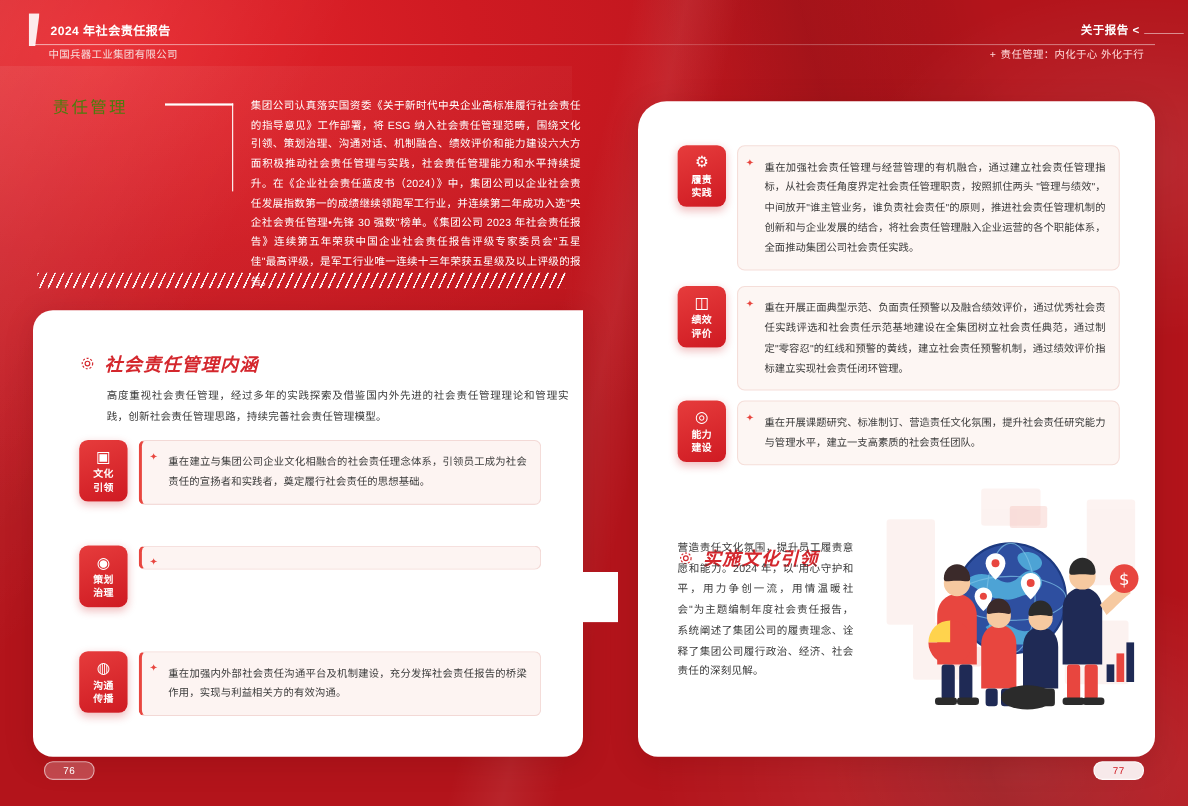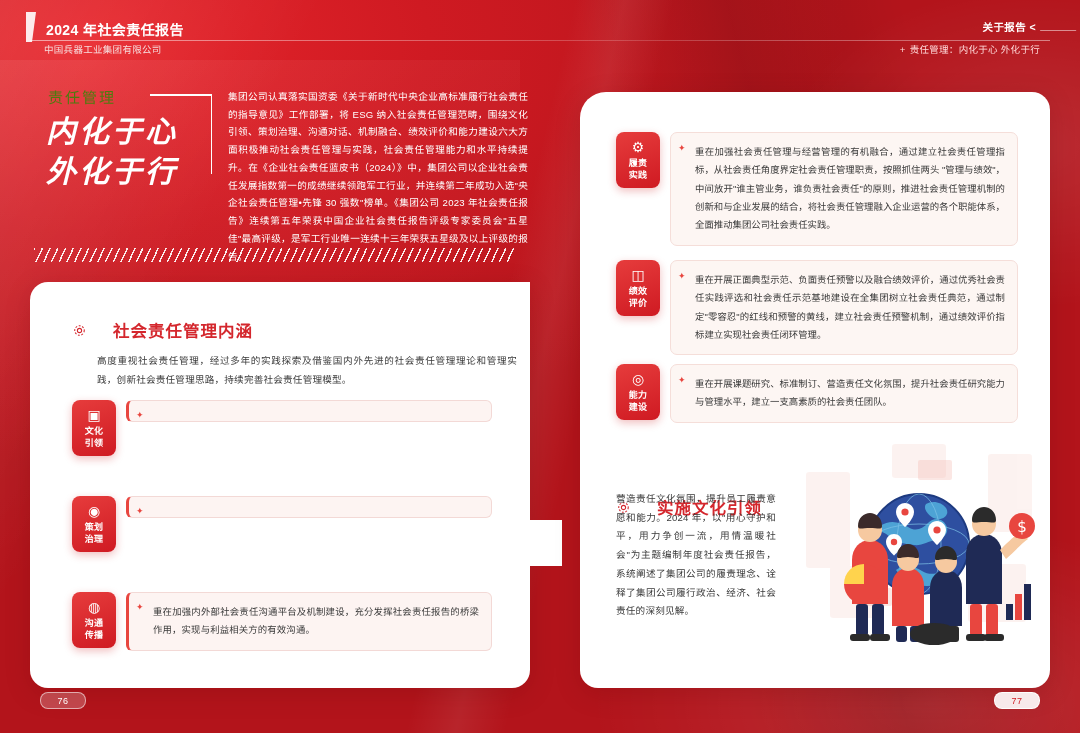--- a/index.html
+++ b/index.html
@@ -37,21 +37,21 @@
     background:linear-gradient(150deg, rgba(255,255,255,.07) 0%, rgba(255,255,255,0) 55%);
   }
 
   
   .hdr{position:absolute;left:0;top:0;width:1080px;height:62px;}
   .hdr-line{
     position:absolute;left:30px;top:40px;width:1020px;height:1px;
     background:linear-gradient(90deg, rgba(255,255,255,.55), rgba(255,255,255,.18) 60%, rgba(255,255,255,.45));
   }
   .hdr-left-title{
-    position:absolute;left:46px;top:19px;color:#fff;font-size:14px;font-weight:bold;letter-spacing:.4px;
+    position:absolute;left:46px;top:19px;color:#fff;font-size:11px;font-weight:bold;letter-spacing:.4px;
   }
   .hdr-left-sub{
     position:absolute;left:44px;top:42px;color:#f7dcdc;font-size:9.5px;letter-spacing:.3px;
   }
   .hdr-right-title{
     position:absolute;right:44px;top:19px;color:#fff;font-size:10.5px;font-weight:bold;letter-spacing:.4px;
   }
   .hdr-right-sub{
     position:absolute;right:40px;top:42px;color:#ffd9d9;font-size:9.5px;letter-spacing:.3px;white-space:nowrap;
   }
@@ -108,21 +108,21 @@
     position:absolute;left:410px;top:238px;width:122px;height:46px;background:#ffffff;
     border-top-left-radius:16px;border-bottom-right-radius:0;
     clip-path:polygon(16px 0,100% 0,100% 100%,0 100%,0 16px);
   }
   .card-right{
     left:580px;top:92px;width:470px;height:596px;
     border-top-left-radius:26px;
   }
 
   
-  .sec-head{position:absolute;display:flex;align-items:center;gap:26px;}
+  .sec-head{position:absolute;display:flex;align-items:center;gap:8px;font-style:italic;}
   .sec-head .gear{width:15px;height:15px;flex:0 0 15px;}
   .sec-head .txt{color:#d4272d;font-size:16.5px;font-weight:bold;letter-spacing:1px;}
   .sec-para{
     position:absolute;color:#3a3a3a;font-size:9.6px;line-height:1.95;text-align:justify;letter-spacing:.2px;
   }
 
   
   .item{position:absolute;display:flex;align-items:flex-start;}
   .item-ico{
     width:44px;height:56px;border-radius:8px;flex:0 0 44px;
@@ -181,24 +181,20 @@
     <div class="hdr-right-title">关于报告 &lt;</div>
     <div class="hdr-right-sub">
       <span class="plus">+</span><span>责任管理：内化于心 外化于行</span>
     </div>
     <div class="hdr-tick"></div>
   </div>
 
   <div class="intro">
     <div class="intro-badge-title">责任管理</div>
     <div class="intro-rule"></div>
-    <div class="intro-big">
-      <div>内化于心</div>
-      <div>外化于行</div>
-    </div>
     <div class="intro-text">集团公司认真落实国资委《关于新时代中央企业高标准履行社会责任的指导意见》工作部署，将 ESG 纳入社会责任管理范畴，围绕文化引领、策划治理、沟通对话、机制融合、绩效评价和能力建设六大方面积极推动社会责任管理与实践，社会责任管理能力和水平持续提升。在《企业社会责任蓝皮书（2024）》中，集团公司以企业社会责任发展指数第一的成绩继续领跑军工行业，并连续第二年成功入选"央企社会责任管理•先锋 30 强数"榜单。《集团公司 2023 年社会责任报告》连续第五年荣获中国企业社会责任报告评级专家委员会"五星佳"最高评级，是军工行业唯一连续十三年荣获五星级及以上评级的报告。</div>
   </div>
   <div class="hatch"></div>
 
   <div class="card card-left">
     <div class="card-left-notch"></div>
 
     <div class="sec-head" style="left:42px;top:36px;">
       <svg class="gear" viewBox="0 0 24 24">
         <g fill="none" stroke="#d4272d" stroke-width="1.7">
@@ -214,20 +210,21 @@
     <div class="item" style="left:42px;top:118px;width:420px;">
       <div class="item-ico">
         <span class="gly">▣</span>
         <span class="lbl">
           <span>文化</span><br>
           <span>引领</span>
         </span>
       </div>
       <div class="bubble" style="width:366px;">
         <span class="star">✦</span>
+        <p>重在建立与集团公司企业文化相融合的社会责任理念体系，引领员工成为社会责任的宣扬者和实践者，奠定履行社会责任的思想基础。</p>
       </div>
     </div>
 
     <div class="item" style="left:42px;top:214px;width:420px;">
       <div class="item-ico">
         <span class="gly">◉</span>
         <span class="lbl">
           <span>策划</span><br>
           <span>治理</span>
         </span>

